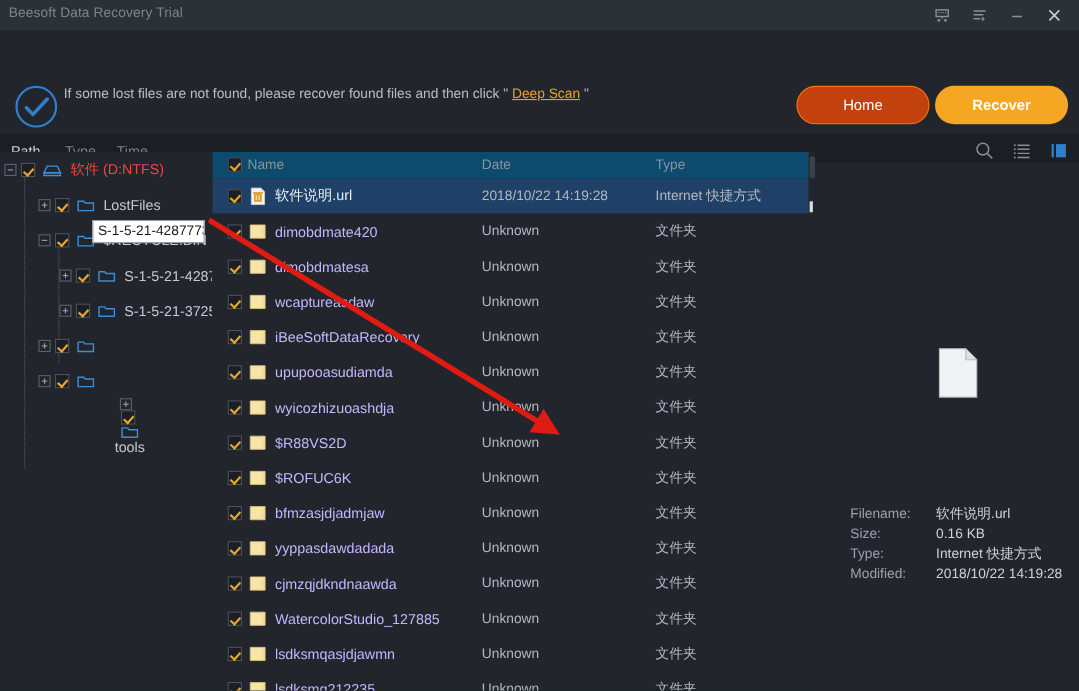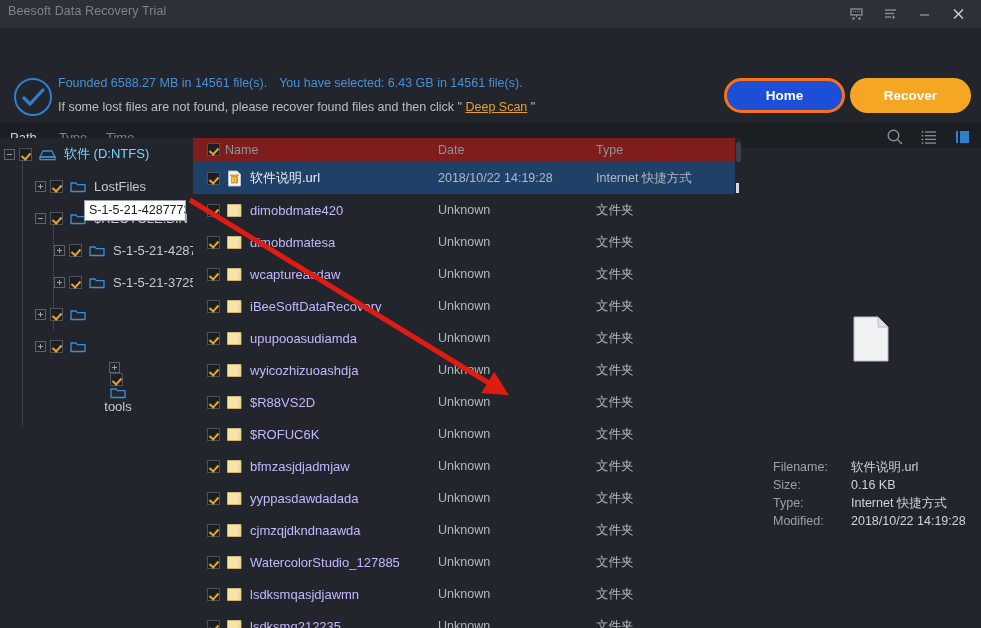--- a/index.html
+++ b/index.html
@@ -39,22 +39,22 @@
   }
   .check-circle svg { position: absolute; left: 6px; top: 8px; }
   .banner-lines { position: absolute; left: 58px; top: 44px; }
   .banner-l1 { font-size: 12.5px; color: #4a8fd6; line-height: 22px; white-space: nowrap; }
   .banner-l1 .sp { display: inline-block; width: 12px; }
   .banner-l2 { font-size: 12.5px; color: #b9bec6; line-height: 22px; white-space: nowrap; margin-top: 2px; }
   .deep-scan { color: #e8a02a; text-decoration: underline; cursor: pointer; }
 
   .btn-home {
     position: absolute; left: 724px; top: 50px; width: 121px; height: 35px;
-    border: 3px solid #f97316; border-radius: 18px; background: #1d4ed8;
-    color: #ffffff; font-size: 13.5px; font-weight: bold;
+    border: 1px solid #f97316; border-radius: 18px; background: #c2410c;
+    color: #ffffff; font-size: 13.5px; font-weight: normal;
     display: flex; align-items: center; justify-content: center; cursor: pointer;
   }
   .btn-recover {
     position: absolute; left: 850px; top: 50px; width: 121px; height: 35px;
     border-radius: 18px; background: #f5a623;
     color: #ffffff; font-size: 13.5px; font-weight: bold;
     display: flex; align-items: center; justify-content: center; cursor: pointer;
   }
 
   
@@ -97,38 +97,38 @@
   .tnode .cbx {
     width: 13px; height: 13px; background: #1b1f24; border: 1px solid #4a515b;
     margin-left: 4px; position: relative; flex: 0 0 auto; cursor: pointer;
   }
   .tnode .cbx::after {
     content: ""; position: absolute; left: 3px; top: 2px; width: 4px; height: 7px;
     border: solid #e8a52c; border-width: 0 2px 2px 0; transform: rotate(42deg);
   }
   .tnode .ico { margin-left: 7px; flex: 0 0 auto; display: flex; align-items: center; }
   .tnode .lbl { margin-left: 8px; font-size: 13px; color: #c3c9d2; }
-  .tnode .lbl.drive { color: #7dd3fc; }
+  .tnode .lbl.drive { color: #ef4444; }
   .vline {
     position: absolute; width: 0; border-left: 1px dotted #555c66;
   }
   .tooltip-overlay {
     position: absolute; left: 84px; top: 200px; height: 21px;
     background: #ffffff; color: #1a1a1a; font-size: 12.5px;
     padding: 2px 4px 0 4px; white-space: nowrap; overflow: hidden; width: 102px;
     border: 1px solid #9aa0a8; z-index: 30;
   }
 
   
   .filelist {
     position: absolute; left: 193px; top: 138px; width: 548px; height: 490px;
     background: #22262c; overflow: hidden;
   }
   .fl-header {
-    position: relative; height: 24px; background: #7f1d1d; display: flex; align-items: center; text-decoration: underline;
+    position: relative; height: 24px; background: #0c4a6e; display: flex; align-items: center; text-decoration: underline;
   }
   .fl-header .hcell { position: absolute; font-size: 12.5px; color: #8b929c; }
   .hcb {
     position: absolute; left: 14px; top: 5px; width: 13px; height: 13px;
     background: #1b1f24; border: 1px solid #4a515b; cursor: pointer;
   }
   .hcb::after {
     content: ""; position: absolute; left: 3px; top: 2px; width: 4px; height: 7px;
     border: solid #e8a52c; border-width: 0 2px 2px 0; transform: rotate(42deg);
   }
@@ -222,23 +222,20 @@
     </div>
   </div>
 
   <div class="banner">
     <div class="check-circle">
       <svg width="24" height="20" viewBox="0 0 24 20">
           <polyline points="2,10 8,16 21,2" fill="none" stroke="#2f7fd0" stroke-width="3.2" stroke-linecap="round" stroke-linejoin="round"></polyline>
         </svg>
     </div>
     <div class="banner-lines">
-      <div class="banner-l1">
-        <span>Founded 6588.27 MB in 14561 file(s).</span><span class="sp"></span><span>You have selected: 6.43 GB in 14561 file(s).</span>
-      </div>
       <div class="banner-l2">
         <span>If some lost files are not found, please recover found files and then click "</span>
         <span class="deep-scan">Deep Scan</span>
         <span>"</span>
       </div>
     </div>
     <div class="btn-home">Home</div>
     <div class="btn-recover">Recover</div>
   </div>
 

